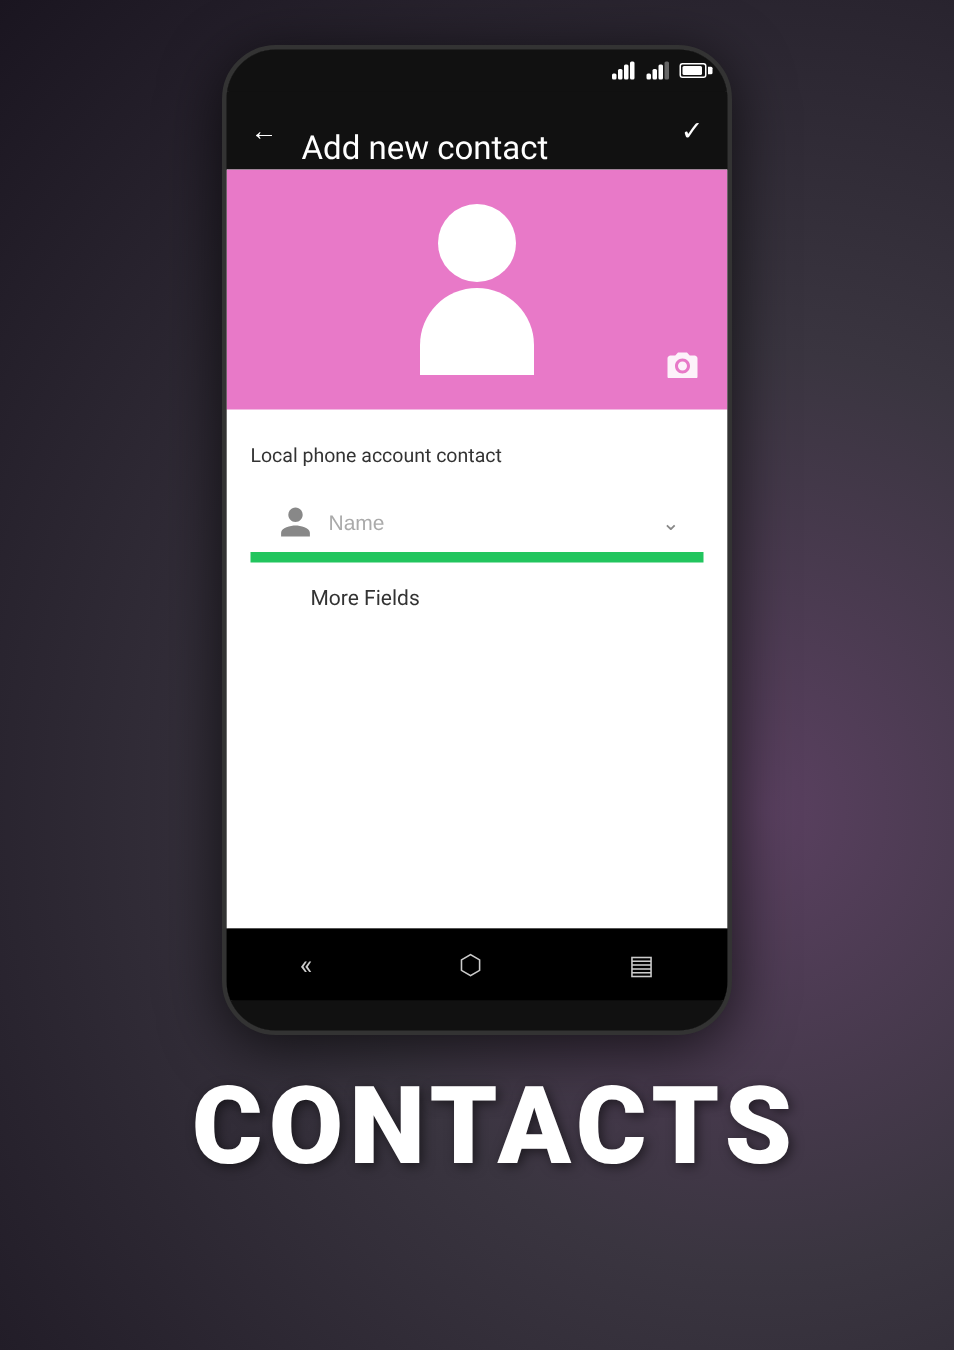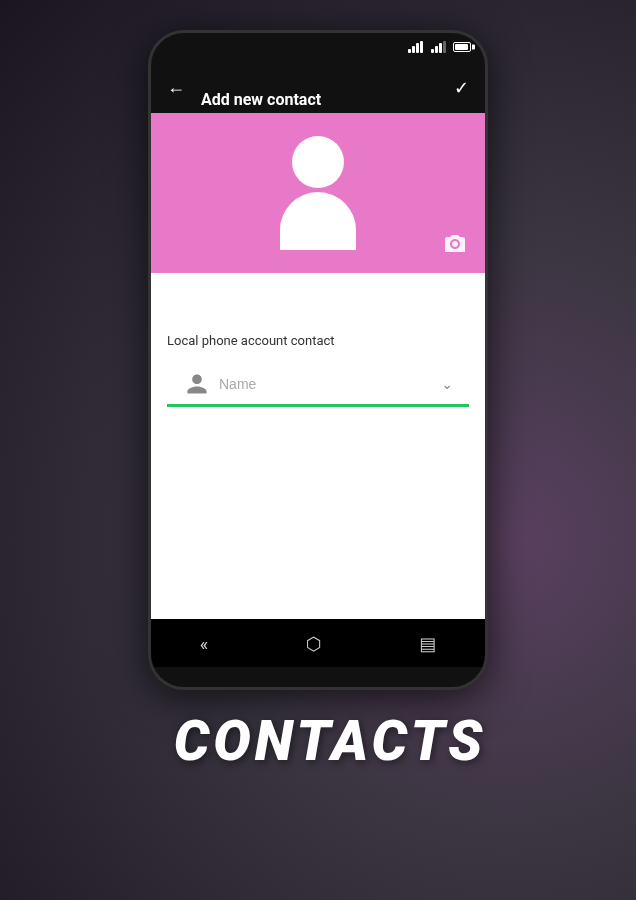--- a/index.html
+++ b/index.html
@@ -115,40 +115,39 @@
       font-size: 18px;
       cursor: pointer;
       padding: 4px 8px 4px 0;
       display: flex;
       align-items: center;
     }
 
     .app-bar-title {
       flex: 1;
       color: #fff;
-      font-size: 16px;
-      font-weight: 700;
+      font-size: 22px;
+      font-weight: 400;
       margin-left: 8px;
       margin-top: 24px;
     }
 
     .check-btn {
       color: #fff;
       font-size: 18px;
       cursor: pointer;
     }
 
     
     .content-area {
       flex: 1;
       background: #fff;
       display: flex;
       flex-direction: column;
       overflow: hidden;
-      gap: 36px;
     }
 
     
     .avatar-section {
       background: #e879c8;
       height: 160px;
       display: flex;
       align-items: center;
       justify-content: center;
       position: relative;
@@ -201,21 +200,21 @@
     .account-label {
       color: #333;
       font-size: 13px;
       padding: 8px 16px 16px 16px;
     }
 
     .form-field {
       display: flex;
       align-items: center;
       padding: 8px 16px;
-      border-bottom: 3px solid #22c55e;
+      border-bottom: 7px solid #22c55e;
       margin: 0 16px;
       justify-content: space-between;
     }
 
     .field-icon {
       color: #888;
       font-size: 16px;
       width: 28px;
       flex-shrink: 0;
       display: flex;
@@ -278,23 +277,22 @@
       justify-content: center;
       flex-shrink: 0;
     }
 
     
     .contacts-label {
       position: relative;
       z-index: 1;
       margin-top: 18px;
       color: #fff;
-      font-size: 56px;
+      font-size: 72px;
       font-weight: 900;
-      font-style: italic;
       letter-spacing: 4px;
       text-shadow: 2px 2px 8px rgba(0,0,0,0.5);
       margin-left: 24px;
     }
 
     
     .person-icon-svg {
       width: 24px;
       height: 24px;
       fill: #888;
@@ -371,20 +369,21 @@
           <svg class="person-icon-svg" viewBox="0 0 24 24">
             <path d="M12 12c2.7 0 4.8-2.1 4.8-4.8S14.7 2.4 12 2.4 7.2 4.5 7.2 7.2 9.3 12 12 12zm0 2.4c-3.2 0-9.6 1.6-9.6 4.8v2.4h19.2v-2.4c0-3.2-6.4-4.8-9.6-4.8z"></path>
           </svg>
         </div>
         <input class="field-input" type="text" placeholder="Name" style="">
         <div class="dropdown-icon">⌄</div>
       </div>
 
 
 
+      <div class="more-fields-btn">More Fields</div>
     </div>
 
   </div>
 
   <div class="nav-bar">
     <div class="nav-btn">«</div>
     <div class="nav-btn">⬡</div>
     <div class="nav-btn">▤</div>
   </div>
 

